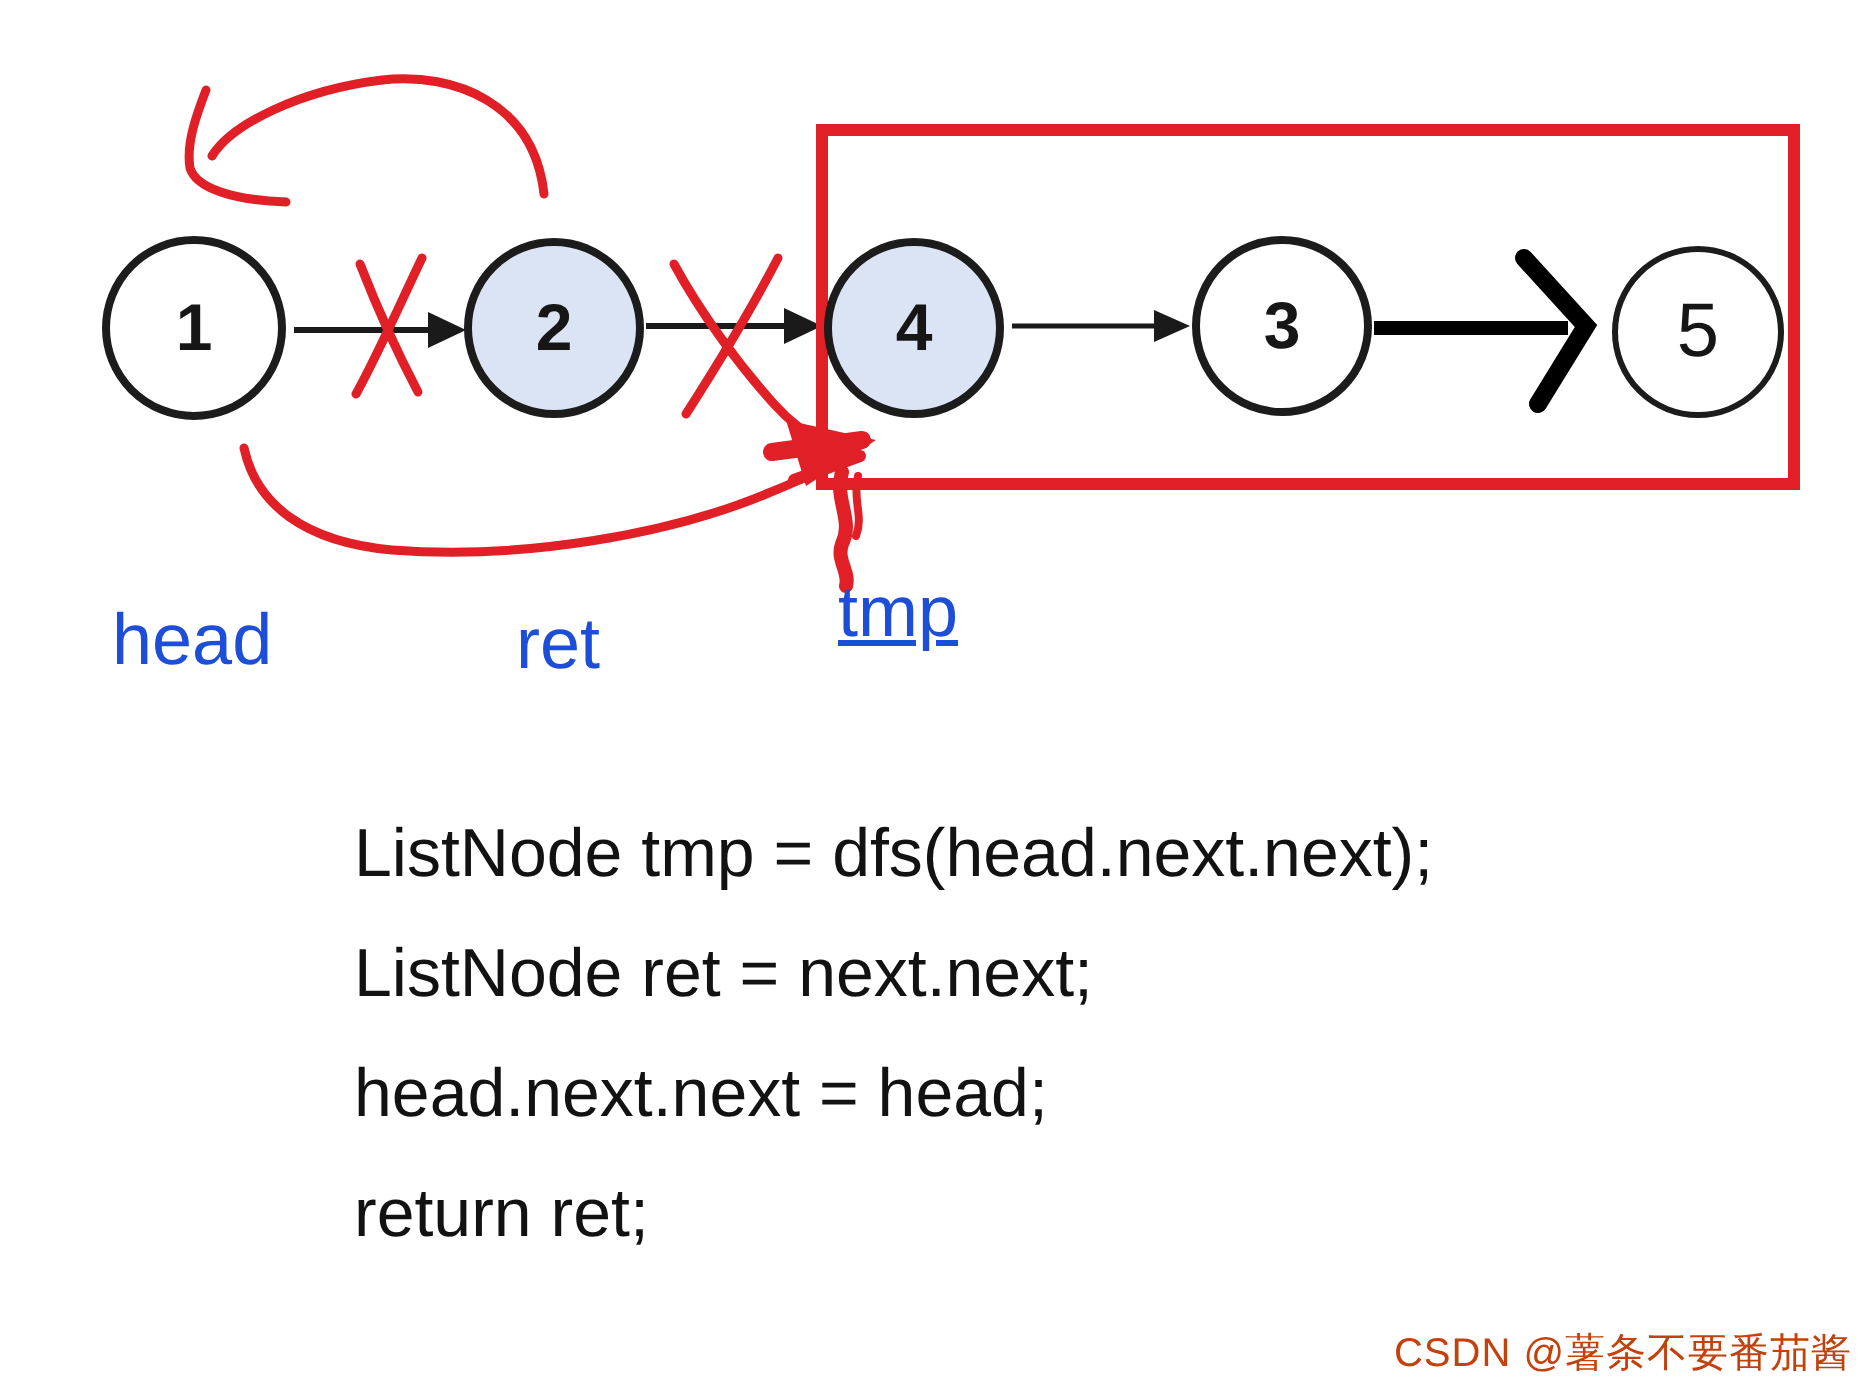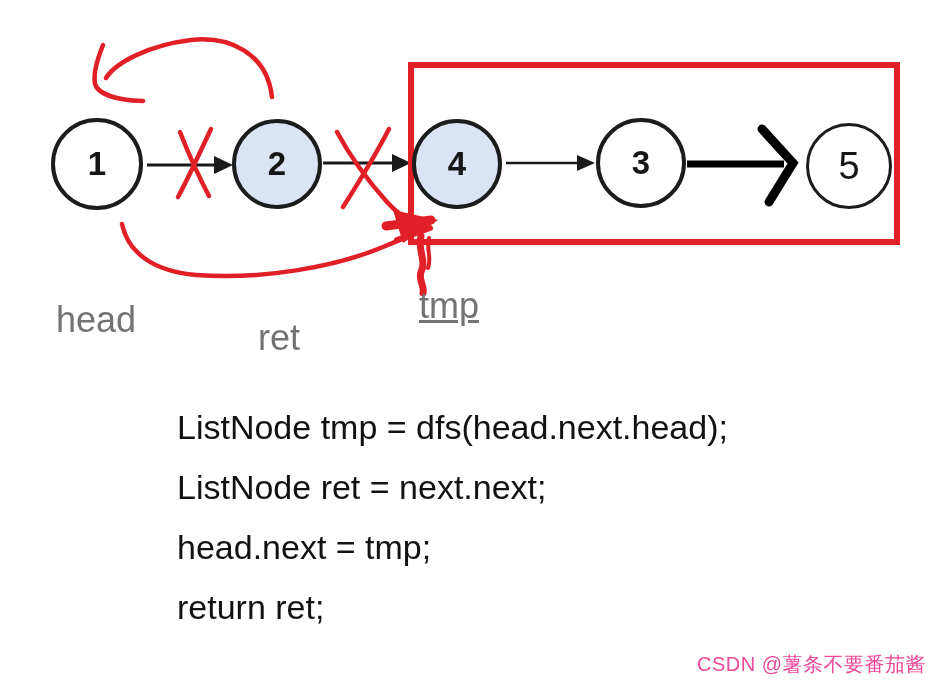--- a/index.html
+++ b/index.html
@@ -33,42 +33,42 @@
     justify-content: center;
     font-weight: bold;
     font-size: 33px;
     color: #161616;
   }
   .node--blue { background: #dbe4f4; }
   .node--thin { border-width: 3px; font-weight: normal; font-size: 38px; }
   .pointer-label {
     position: absolute;
     font-size: 36px;
-    color: #737373;
+    color: #1d4ed8;
     white-space: nowrap;
   }
   .code-block {
     position: absolute;
     left: 177px;
     top: 398px;
     width: 680px;
   }
   .code-line {
     height: 60px;
     line-height: 58px;
     font-size: 34px;
     color: #121212;
     white-space: nowrap;
   }
   .watermark {
     position: absolute;
     right: 5px;
-    bottom: 16px;
+    bottom: 4px;
     font-size: 20px;
-    color: #ec4899;
+    color: #c2410c;
     letter-spacing: 0.5px;
     white-space: nowrap;
   }
 </style>
 </head>
 <body>
 
 <div class="canvas">
 
   <svg class="overlay-svg" viewBox="0 0 931 694" xmlns="http://www.w3.org/2000/svg">
@@ -125,26 +125,26 @@
   <div class="node node--blue" style="left:232px; top:119px; width:90px; height:90px;">2</div>
 
   <div class="node node--blue" style="left:412px; top:119px; width:90px; height:90px;">4</div>
 
   <div class="node" style="left:596px; top:118px; width:90px; height:90px;">3</div>
 
   <div class="node node--thin" style="left:806px; top:123px; width:86px; height:86px;">5</div>
 
   <div class="pointer-label" style="left:56px; top:299px;">head</div>
 
-  <div class="pointer-label" style="left:258px; top:301px;margin-top:16px;">ret</div>
+  <div class="pointer-label" style="left:258px; top:301px;">ret</div>
 
   <div class="pointer-label" style="left:419px; top:285px;text-decoration:underline;">tmp</div>
 
   <div class="code-block">
-    <div class="code-line">ListNode tmp = dfs(head.next.head);</div>
+    <div class="code-line">ListNode tmp = dfs(head.next.next);</div>
     <div class="code-line">ListNode ret = next.next;</div>
-    <div class="code-line">head.next = tmp;</div>
+    <div class="code-line">head.next.next = head;</div>
     <div class="code-line">return ret;</div>
   </div>
 
   <div class="watermark">CSDN @薯条不要番茄酱</div>
 
 </div>
 
 </body></html>

